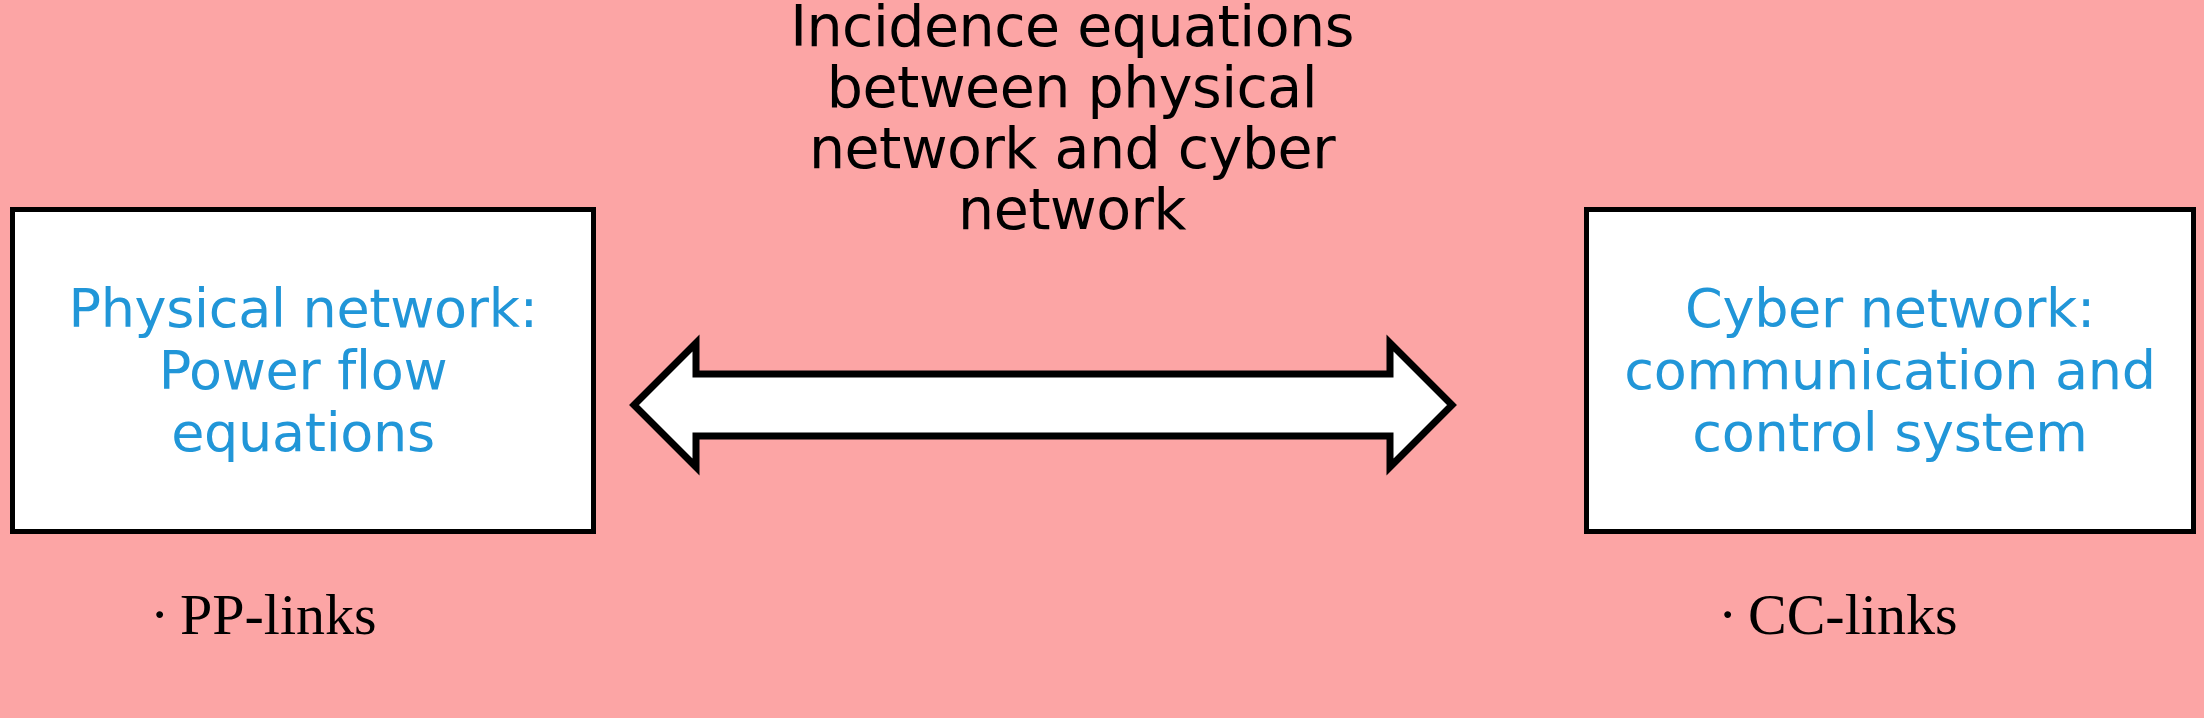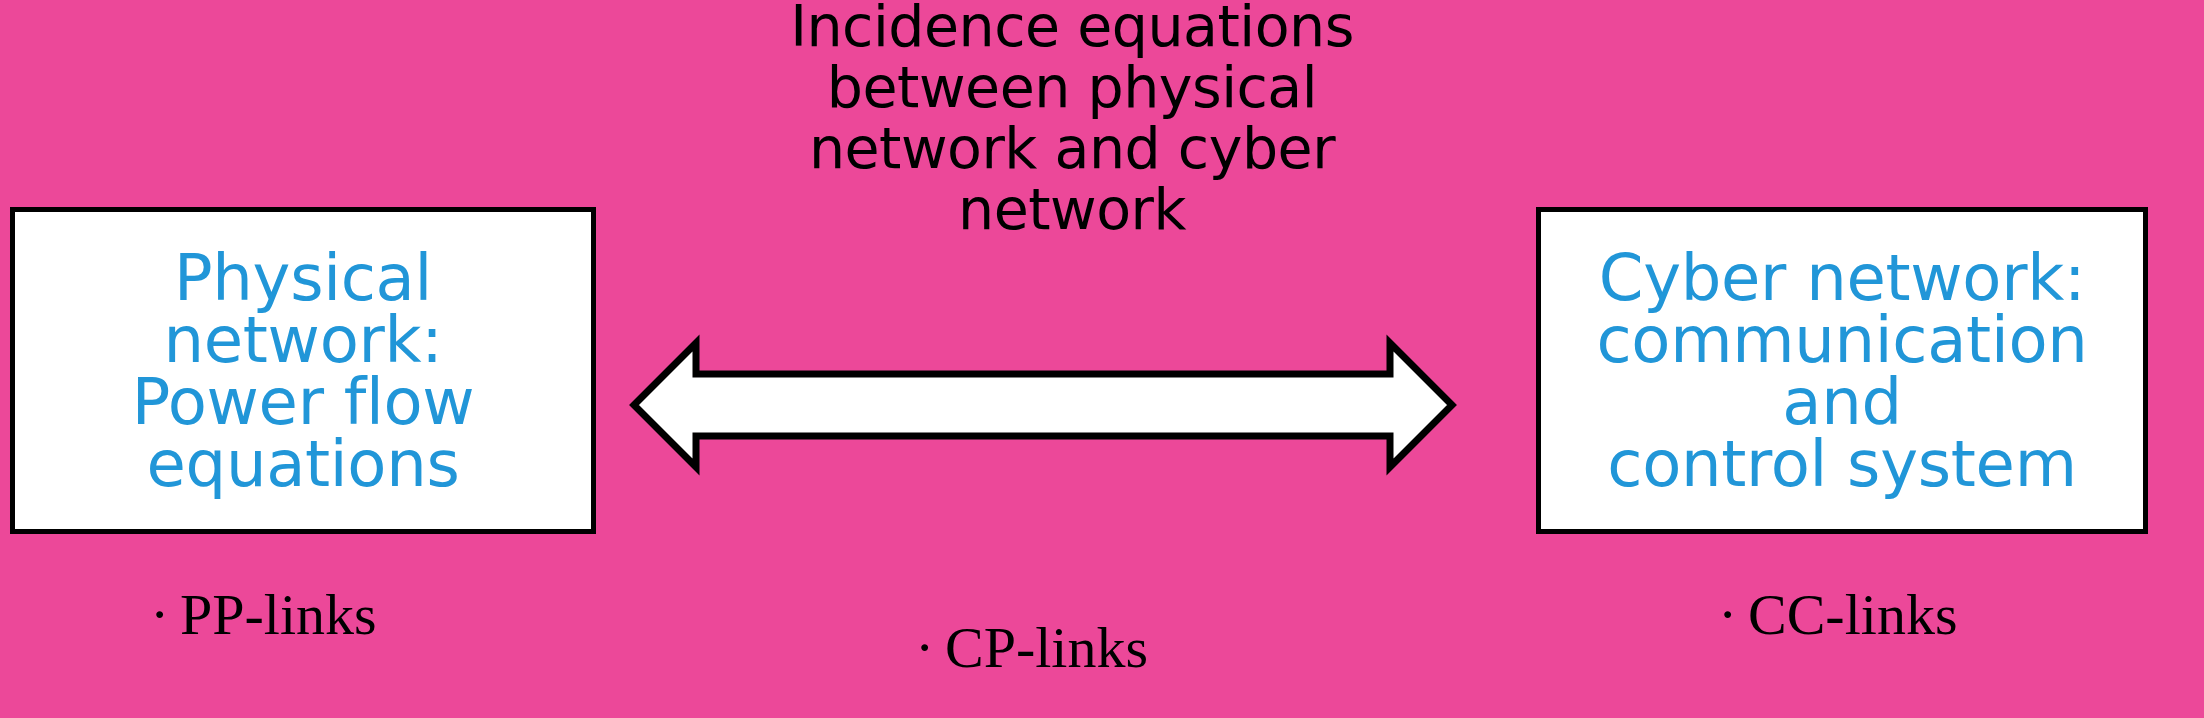--- a/index.html
+++ b/index.html
@@ -7,21 +7,21 @@
     padding: 0;
     background: #ffffff;
   }
   body {
     font-family: "Liberation Sans", sans-serif;
   }
   #canvas {
     position: relative;
     width: 2204px;
     height: 718px;
-    background: #ec4899;
+    background: #fca5a5;
     overflow: hidden;
   }
 
   
   .center-heading {
     position: absolute;
     left: 652px;
     top: -4px;
     width: 840px;
     text-align: center;
@@ -40,36 +40,36 @@
     box-sizing: border-box;
     border: 5px solid #000000;
     background: #ffffff;
     display: flex;
     align-items: center;
     justify-content: center;
   }
   .node-box .box-text {
     color: #2196D8;
     font-family: "DejaVu Sans", sans-serif;
-    font-size: 64px;
+    font-size: 54px;
     line-height: 62px;
     font-weight: 400;
     text-align: center;
     letter-spacing: -0.3px;
     white-space: pre-line;
     padding: 0 10px;
   }
   #box-physical {
     left: 10px;
     top: 207px;
     width: 586px;
     height: 327px;
   }
   #box-cyber {
-    left: 1536px;
+    left: 1584px;
     top: 207px;
     width: 612px;
     height: 327px;
   }
 
   
   #arrow-bidirectional {
     position: absolute;
     left: 628px;
     top: 330px;
@@ -141,25 +141,20 @@
       <polygon points="6,75 68,13 68,44 762,44 762,13 824,75 762,137 762,106 68,106 68,137" fill="#ffffff" stroke="#000000" stroke-width="7" stroke-linejoin="miter"></polygon>
     </svg>
   </div>
 
   <div class="bullet-list" id="bullets-physical">
     <div class="bullet-line">
       <span class="bullet-dot">·</span><span>PP-links</span>
     </div>
   </div>
 
-  <div class="bullet-list" id="bullets-cp">
-    <div class="bullet-line">
-      <span class="bullet-dot">·</span><span>CP-links</span>
-    </div>
-  </div>
 
   <div class="bullet-list" id="bullets-cyber">
     <div class="bullet-line">
       <span class="bullet-dot">·</span><span>CC-links</span>
     </div>
   </div>
 
 </div>
 
 </body></html>

